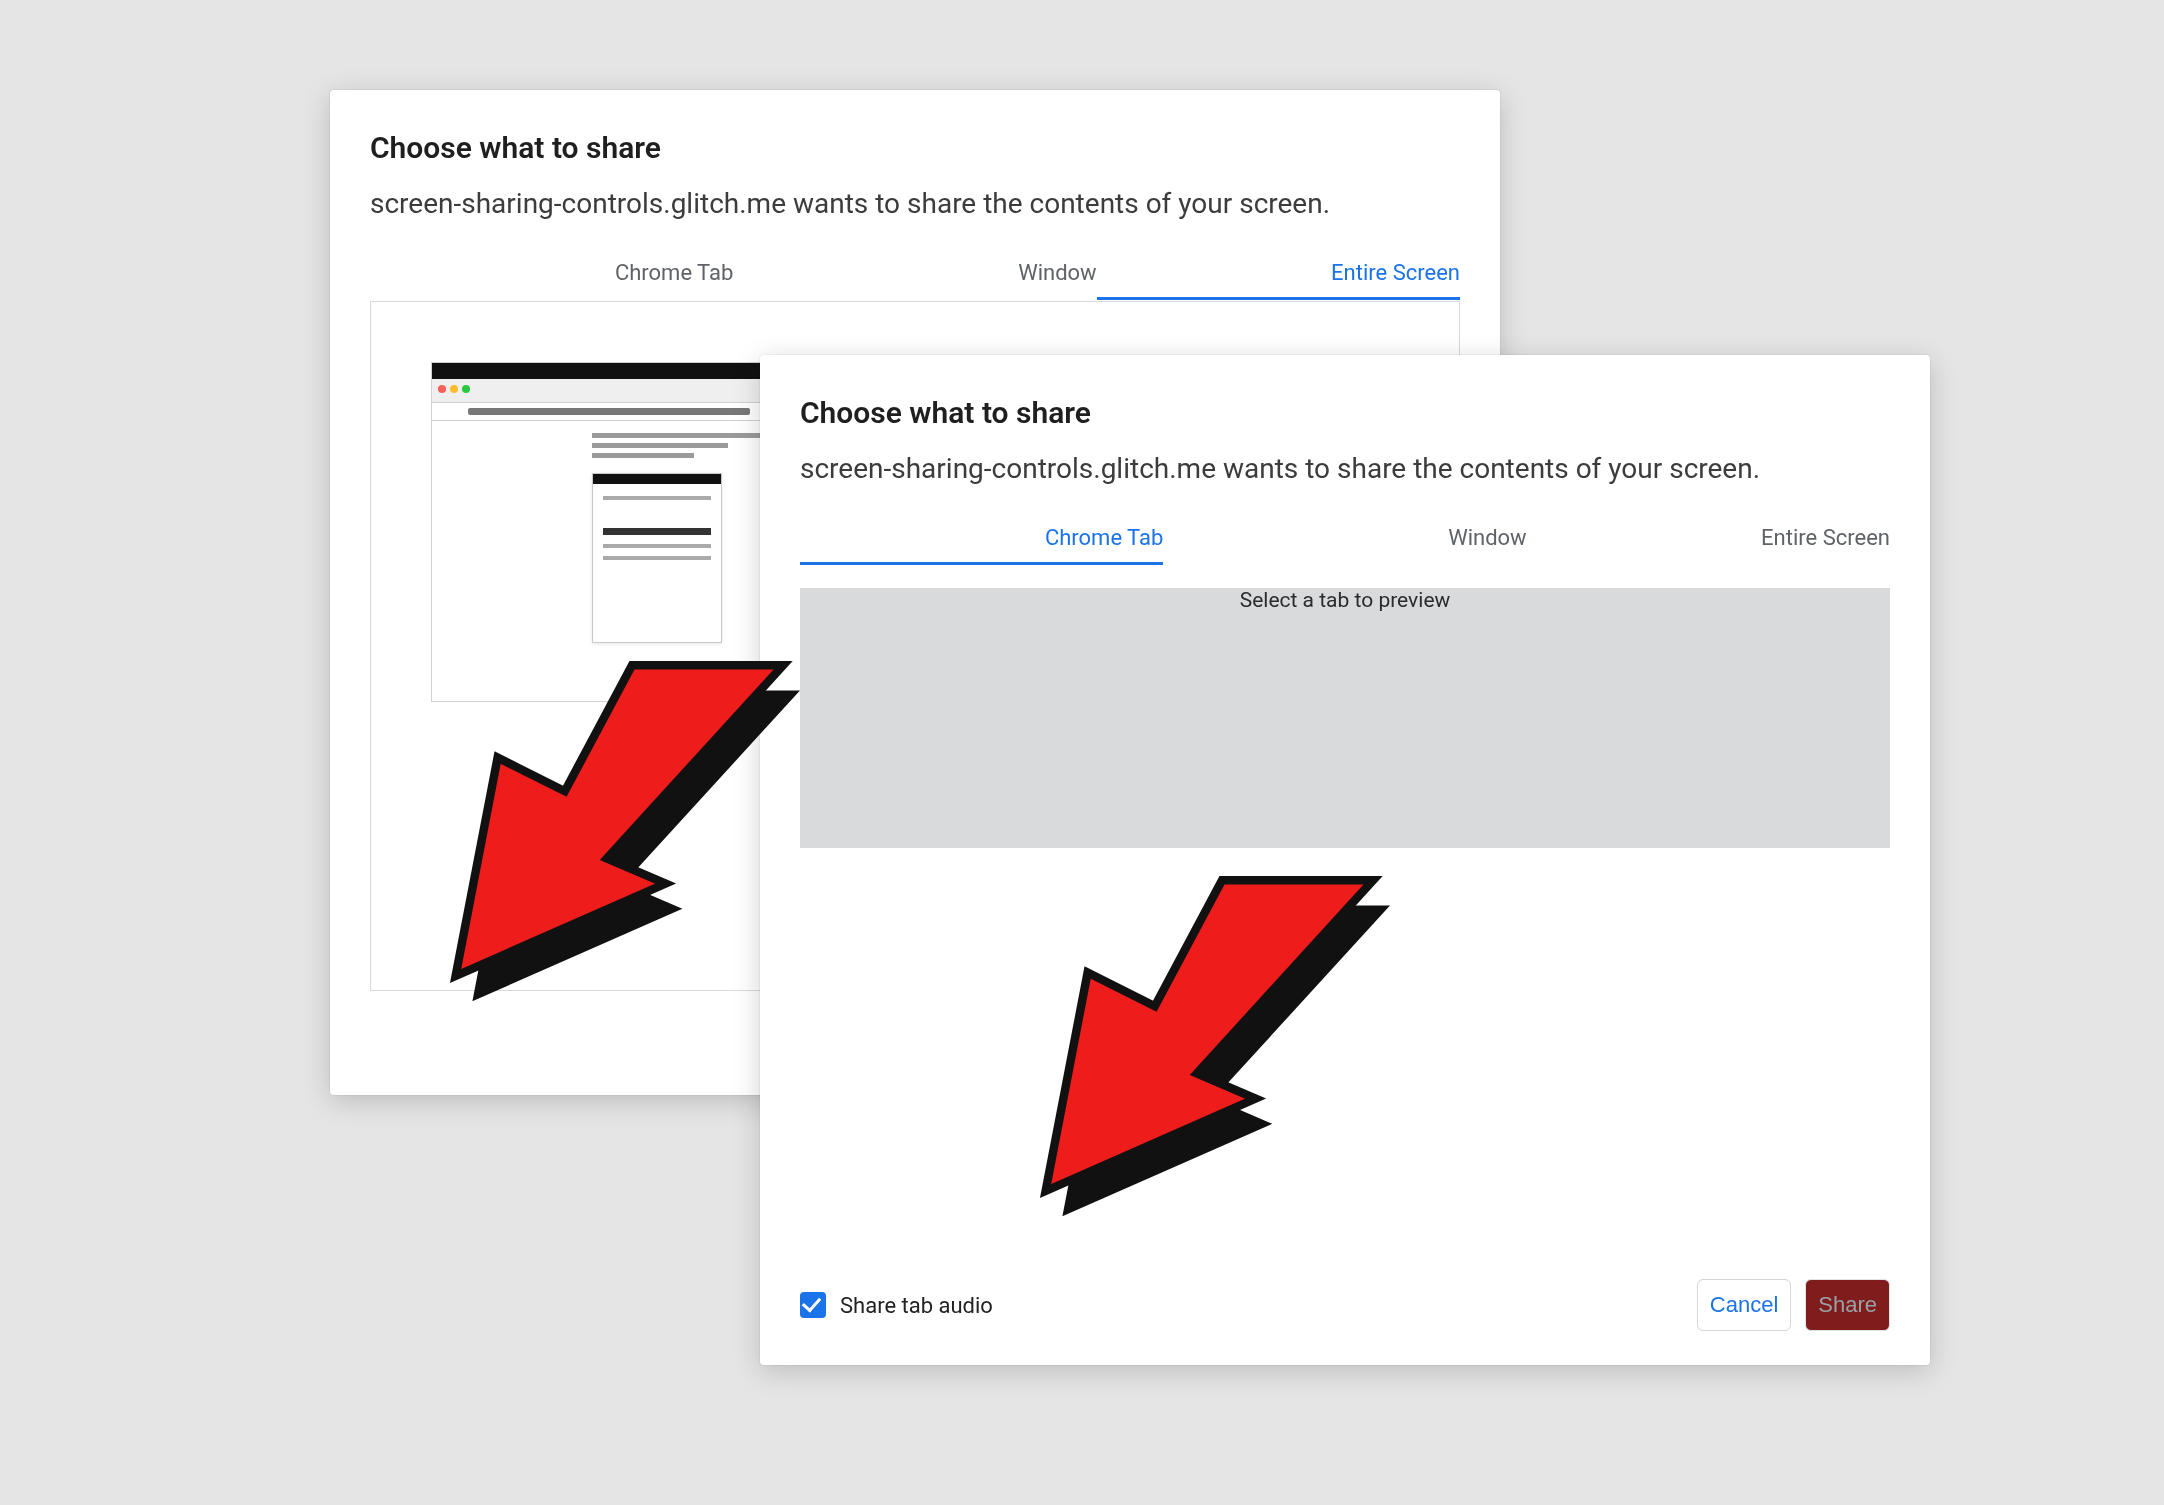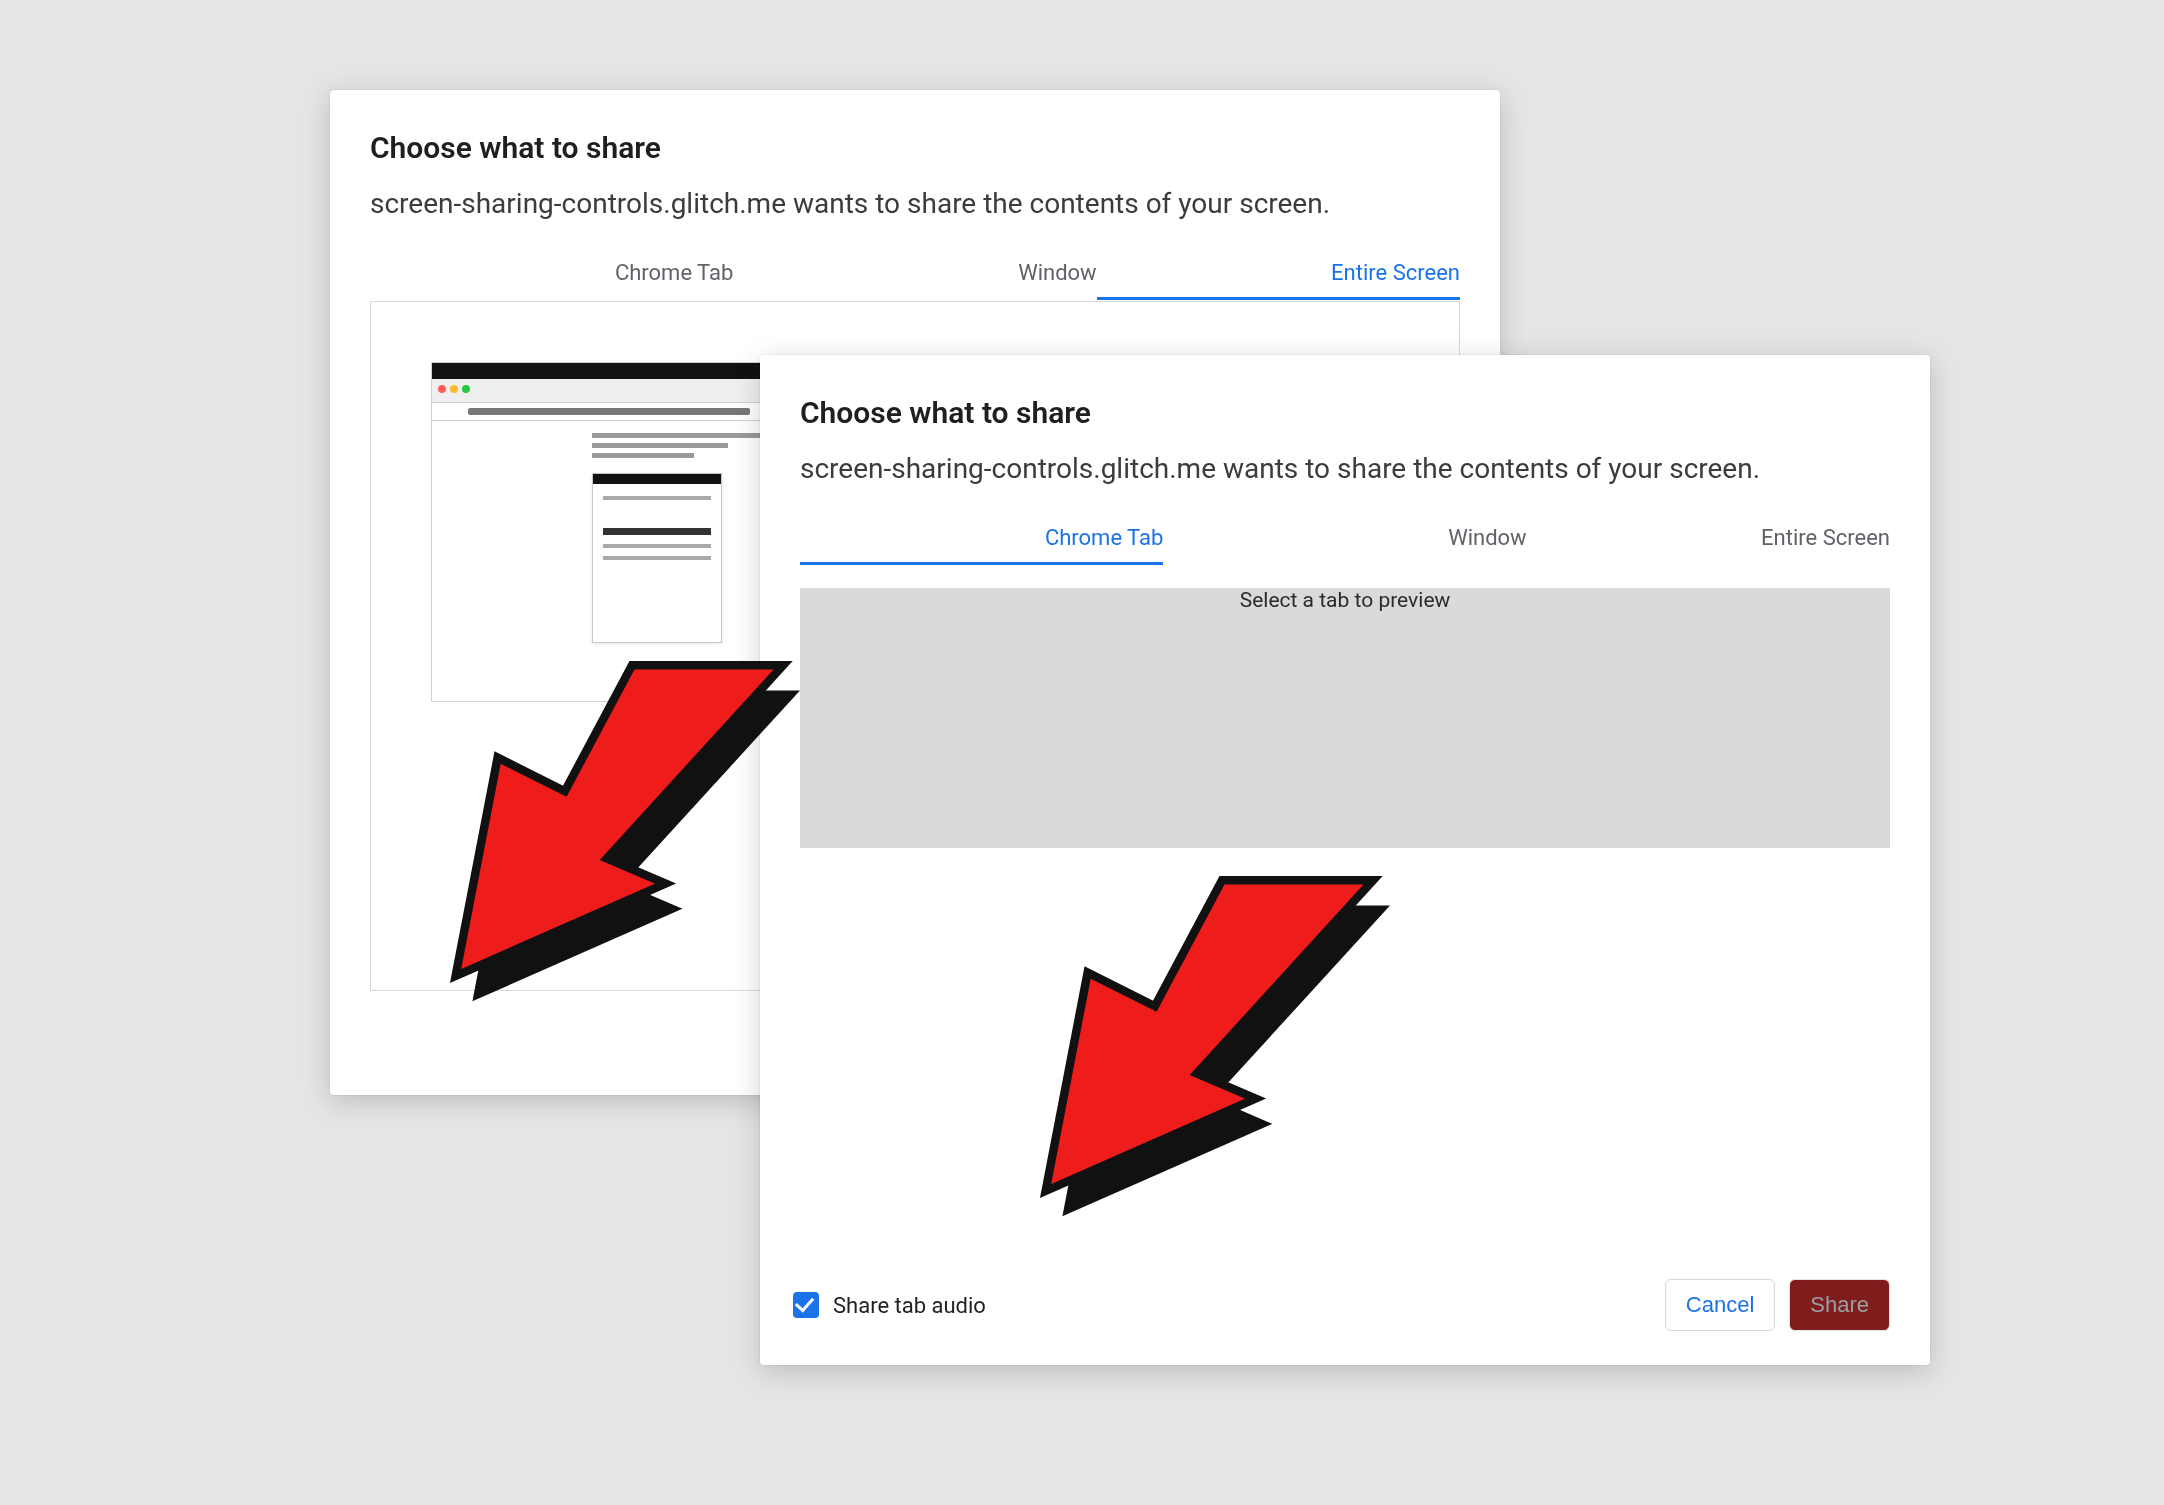--- a/index.html
+++ b/index.html
@@ -125,40 +125,40 @@
   .preview-pane {
     flex:1;
     background:#d9dadc;
     height:260px;
     display:flex; align-items:flex-start; justify-content:center;
     font-size:21px; color:#2b2b2b;
   }
 
   
   .footer {
-    position:absolute; left:33px; right:40px; bottom:34px;
+    position:absolute; left:40px; right:40px; bottom:34px;
     display:flex; justify-content:space-between;
   }
   .chk-wrap { display:flex; align-items:center; gap:14px; }
   .chk {
     width:26px; height:26px; border-radius:4px;
     background:#1a73e8; position:relative; cursor:pointer;
   }
   .chk::after{
     content:""; position:absolute; left:6px; top:2px;
     width:8px; height:14px;
     border:3px solid #fff; border-top:none; border-left:none;
     transform:rotate(42deg);
   }
   .chk-label{ font-size:22px; color:#222; }
 
   .btn-row { display:flex; gap:14px; }
   .btn {
     font-size:22px; font-weight:500;
-    padding:12px 20px;
+    padding:12px 12px;
     border-radius:6px;
     border:1px solid #d3d6da;
     background:#fff;
     cursor:pointer;
   }
   .btn-cancel { color:#1a73e8; }
   .btn-share  { color:#9aa0a6; background:#7f1d1d; border-color:#e2e4e7; cursor:default; }
 
   
   .arrow {

